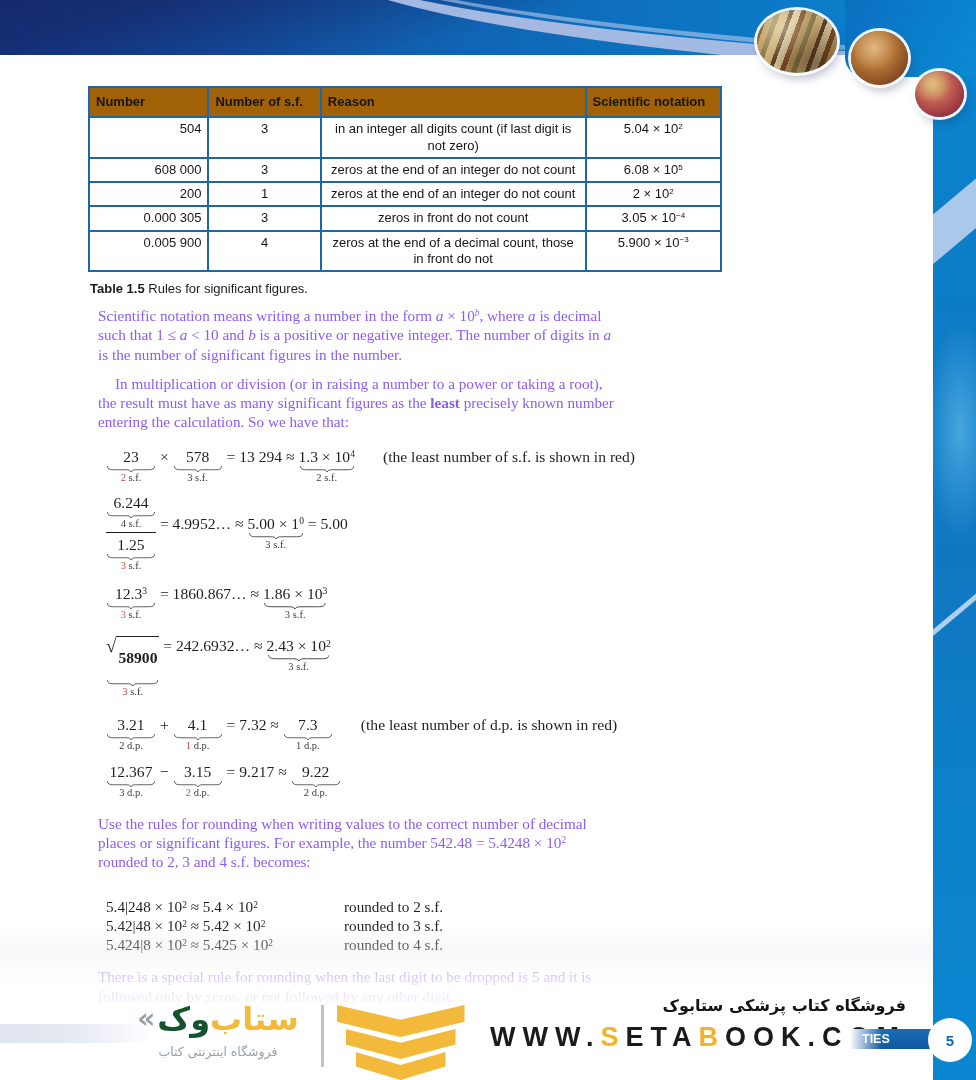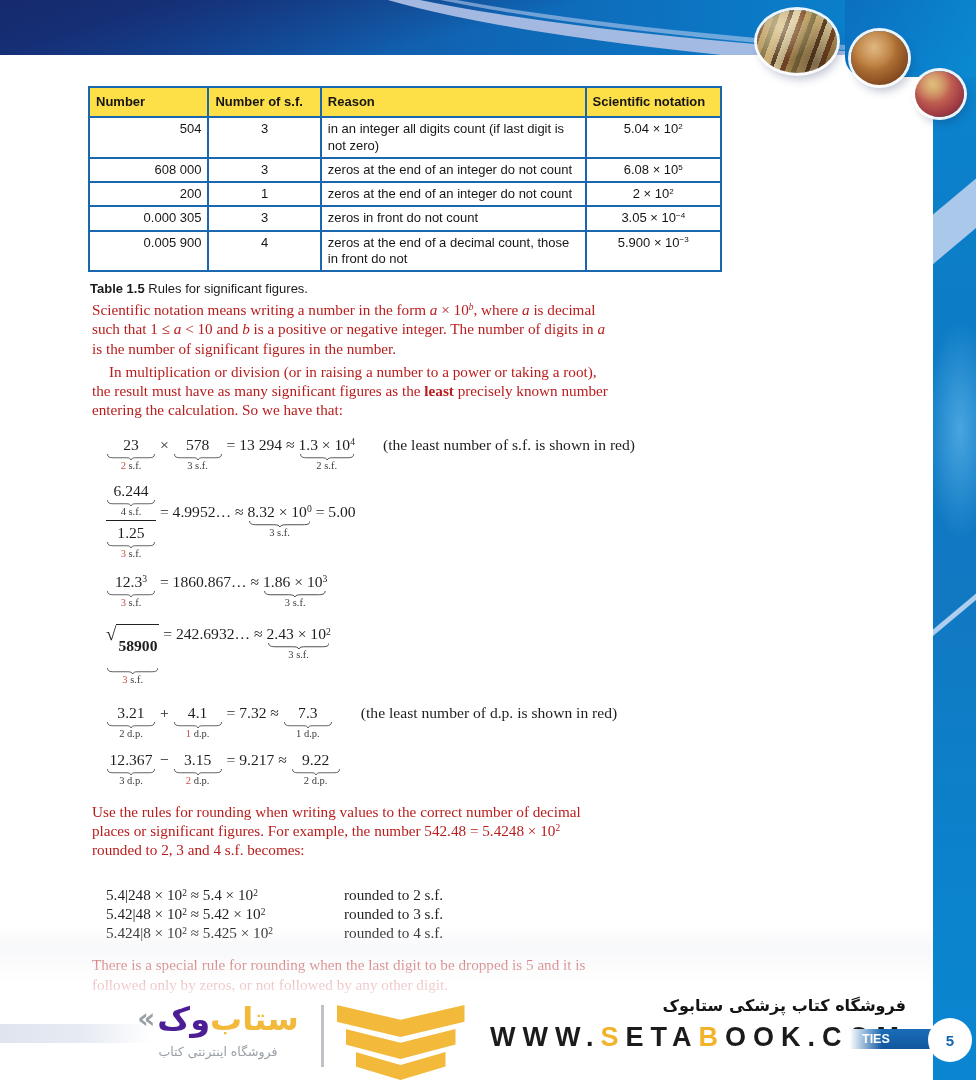--- a/index.html
+++ b/index.html
@@ -37,29 +37,29 @@
   .planet3{left:915px;top:71px;width:49px;height:46px;
           background:
             radial-gradient(circle at 34% 26%,rgba(235,205,140,.7),rgba(255,255,255,0) 42%),
             radial-gradient(circle at 40% 32%,#caa05e 0%,#c06052 38%,#a23c44 66%,#6d2430 96%);}
 
   
   .content{position:absolute;left:88px;top:86px;width:648px;z-index:1;color:#1f1f1f;}
   table.sig{border-collapse:collapse;width:634px;font-family:"Liberation Sans",sans-serif;
             font-size:13px;color:#161616;border:2.5px solid #1b67ad;}
   table.sig th,table.sig td{border:2px solid #1b67ad;padding:3px 6px;vertical-align:top;}
-  table.sig th{background:#fde047;text-align:left;font-size:13px;padding:6px 6px;}
+  table.sig th{background:#a16207;text-align:left;font-size:13px;padding:6px 6px;}
   td.c-num{width:113px;text-align:right;padding-right:58px;}
   th.c-num{width:113px;}
   th.c-sf,td.c-sf{width:105px;text-align:center;}
-  th.c-reason,td.c-reason{width:278px;text-align:left;line-height:1.25;}
+  th.c-reason,td.c-reason{width:278px;text-align:center;line-height:1.25;}
   th.c-sci,td.c-sci{width:130px;text-align:center;}
   .caption{margin:9px 0 0 2px;font-family:"Liberation Sans",sans-serif;font-size:13px;color:#1b1b1b;}
   .caption b{font-weight:bold;}
-  p.body-par{margin:4px;width:520px;font-size:15.2px;line-height:1.27;color:#b91c1c;}
+  p.body-par{margin:10px;width:520px;font-size:15.2px;line-height:1.27;color:#8b5cf6;}
   .mt{margin-top:21px;}
   .indent{text-indent:17px;}
   .it{font-style:italic;}
   .bd{font-weight:bold;}
   .sup{font-size:.62em;position:relative;top:-.5em;letter-spacing:0;}
 
   .eqrow{display:flex;align-items:flex-start;margin-left:18px;font-size:15.6px;line-height:1.22;color:#1f1f1f;}
   .tplain{white-space:pre;}
   .term{display:inline-flex;flex-direction:column;align-items:center;}
   .bwrap{display:block;width:96%;height:6px;}
@@ -81,21 +81,21 @@
   .fade{position:absolute;left:0;top:925px;width:933px;height:155px;z-index:3;
         background:linear-gradient(180deg,rgba(255,255,255,0) 0%,rgba(233,235,240,.35) 15%,
                    rgba(255,255,255,.75) 38%,rgba(255,255,255,.97) 55%,#ffffff 70%);}
   .graybar{position:absolute;left:0;top:1024px;width:152px;height:19px;z-index:3;
         background:linear-gradient(90deg,#dfe4ef 0%,#e7ebf3 55%,rgba(231,235,243,0) 100%);}
   .logo-left{position:absolute;left:128px;top:1002px;z-index:4;display:flex;align-items:flex-start;}
   .lw{display:flex;flex-direction:column;align-items:center;width:180px;}
   .lw-word{display:flex;align-items:center;font-weight:bold;font-size:32px;line-height:1.1;
            font-family:"DejaVu Sans",sans-serif;}
   .guill{color:#9aa0a6;font-size:28px;margin-right:2px;}
-  .gpart{color:#4c1d95;}
+  .gpart{color:#14532d;}
   .ypart{color:#f3b93b;}
   .lw-sub{font-size:12.5px;color:#9aa0a6;margin-top:7px;font-family:"DejaVu Sans",sans-serif;}
   .lbar{width:2.5px;height:62px;background:#bfc3c8;margin:3px 13px 0 13px;}
   .lemblem{display:flex;flex-direction:column;align-items:center;margin-top:3px;}
   .chev{background:#f3b93b;clip-path:polygon(0 0,50% 46%,100% 0,100% 52%,50% 100%,0 52%);}
   .chev1{width:128px;height:32px;}
   .chev2{width:110px;height:30px;margin-top:-8px;}
   .chev3{width:90px;height:28px;margin-top:-7px;}
   .brand{position:absolute;right:70px;top:996px;z-index:4;text-align:right;}
   .brand-fa{font-family:"DejaVu Sans",sans-serif;font-size:16px;color:#141414;font-weight:bold;direction:rtl;}
@@ -226,21 +226,21 @@
               <svg class="bsvg" viewBox="0 0 100 12" preserveAspectRatio="none">
                 <path d="M1,0 C1,6 5,7.5 13,7.5 L40,7.5 C46,7.5 48.5,8.5 50,12 C51.5,8.5 54,7.5 60,7.5 L87,7.5 C95,7.5 99,6 99,0" fill="none" stroke="#2b2b2b" stroke-width="1.5"></path>
               </svg>
             </span>
             <span class="tlab"><span class="red">3</span> s.f.</span>
           </span>
         </span>
         <span class="rhs">
           <span class="tplain"><span> = 4.9952… ≈ </span></span>
           <span class="term">
-            <span class="tval"><span>8.32 × 10</span><span class="sup ">0</span></span>
+            <span class="tval"><span>5.00 × 1</span><span class="sup ">0</span></span>
             <span class="bwrap">
               <svg class="bsvg" viewBox="0 0 100 12" preserveAspectRatio="none">
                 <path d="M1,0 C1,6 5,7.5 13,7.5 L40,7.5 C46,7.5 48.5,8.5 50,12 C51.5,8.5 54,7.5 60,7.5 L87,7.5 C95,7.5 99,6 99,0" fill="none" stroke="#2b2b2b" stroke-width="1.5"></path>
               </svg>
             </span>
             <span class="tlab"><span>3</span> s.f.</span>
           </span>
           <span class="tplain"><span> = 5.00</span></span>
         </span>
       </div>

